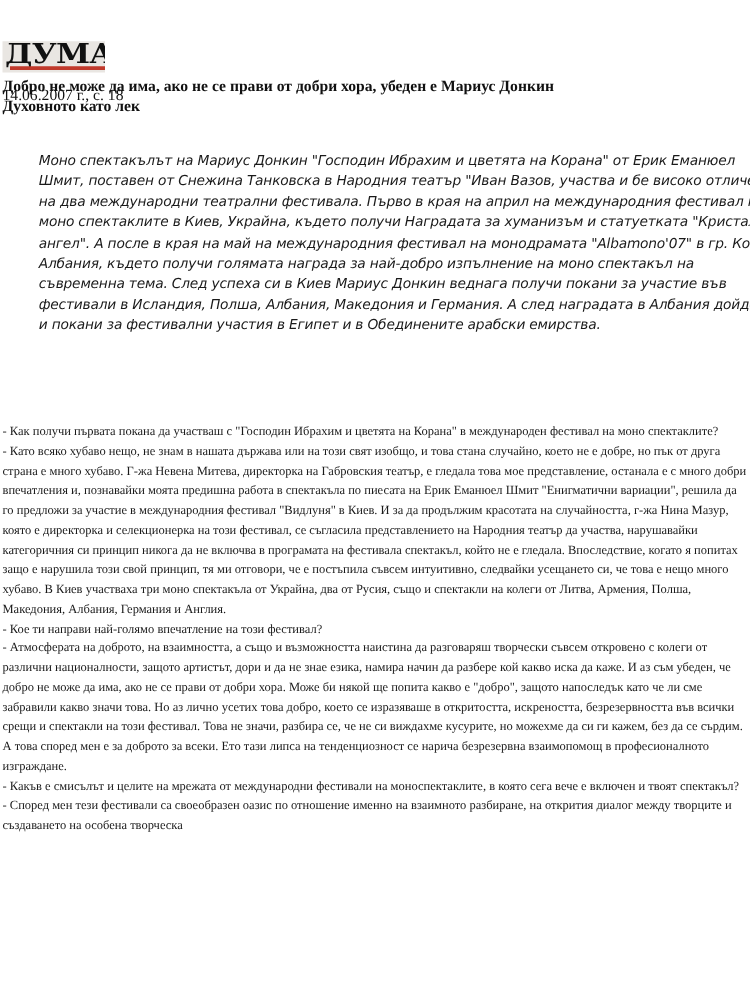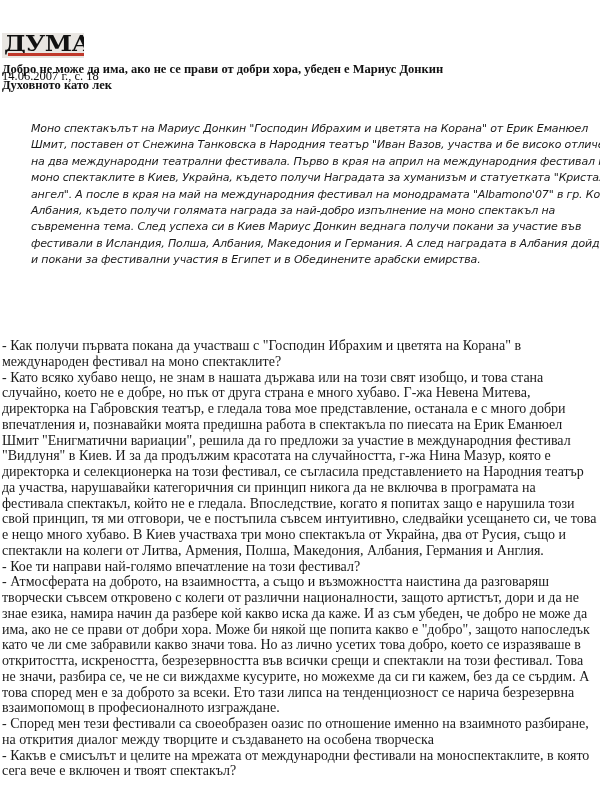--- a/index.html
+++ b/index.html
@@ -25,21 +25,21 @@
       position: absolute; left: 2px; top: 61px; width: 596px;
       font-family: "Liberation Serif", serif; font-weight: bold; font-size: 12.5px; line-height: 16px; color: #111;
     }
     .lead {
       position: absolute; left: 2px; top: 121px; width: 596px;
       font-family: "DejaVu Sans", sans-serif; font-style: italic; font-size: 11px; line-height: 16.4px;
       letter-spacing: -0.15px; color: #1a1a1a; margin-left: 29px;
     }
     .body {
       position: absolute; left: 2px; top: 338px; width: 596px;
-      font-family: "Liberation Serif", serif; font-size: 14px; line-height: 15.75px; color: #1a1a1a;
+      font-family: "Liberation Serif", serif; font-size: 10px; line-height: 15.75px; color: #1a1a1a;
     }
     .body p, .lead p, .headline p { margin: 0; }
   </style>
 </head>
 <body>
 
 <div class="logo">
   <span class="logo-text">ДУМА</span>
   <div class="logo-bar"></div>
 </div>
@@ -53,15 +53,15 @@
 
 <div class="lead">
   <p>Моно спектакълът на Мариус Донкин "Господин Ибрахим и цветята на Корана" от Ерик Еманюел Шмит, поставен от Снежина Танковска в Народния театър "Иван Вазов, участва и бе високо отличен на два международни театрални фестивала. Първо в края на април на международния фестивал на моно спектаклите в Киев, Украйна, където получи Наградата за хуманизъм и статуетката "Кристален ангел". А после в края на май на международния фестивал на монодрамата "Albamono'07" в гр. Корче, Албания, където получи голямата награда за най-добро изпълнение на моно спектакъл на съвременна тема. След успеха си в Киев Мариус Донкин веднага получи покани за участие във фестивали в Исландия, Полша, Албания, Македония и Германия. А след наградата в Албания дойдоха и покани за фестивални участия в Египет и в Обединените арабски емирства.</p>
 </div>
 
 <div class="body">
   <p>- Как получи първата покана да участваш с "Господин Ибрахим и цветята на Корана" в международен фестивал на моно спектаклите?</p>
   <p>- Като всяко хубаво нещо, не знам в нашата държава или на този свят изобщо, и това стана случайно, което не е добре, но пък от друга страна е много хубаво. Г-жа Невена Митева, директорка на Габровския театър, е гледала това мое представление, останала е с много добри впечатления и, познавайки моята предишна работа в спектакъла по пиесата на Ерик Еманюел Шмит "Енигматични вариации", решила да го предложи за участие в международния фестивал "Видлуня" в Киев. И за да продължим красотата на случайността, г-жа Нина Мазур, която е директорка и селекционерка на този фестивал, се съгласила представлението на Народния театър да участва, нарушавайки категоричния си принцип никога да не включва в програмата на фестивала спектакъл, който не е гледала. Впоследствие, когато я попитах защо е нарушила този свой принцип, тя ми отговори, че е постъпила съвсем интуитивно, следвайки усещането си, че това е нещо много хубаво. В Киев участваха три моно спектакъла от Украйна, два от Русия, също и спектакли на колеги от Литва, Армения, Полша, Македония, Албания, Германия и Англия.</p>
   <p>- Кое ти направи най-голямо впечатление на този фестивал?</p>
   <p>- Атмосферата на доброто, на взаимността, а също и възможността наистина да разговаряш творчески съвсем откровено с колеги от различни националности, защото артистът, дори и да не знае езика, намира начин да разбере кой какво иска да каже. И аз съм убеден, че добро не може да има, ако не се прави от добри хора. Може би някой ще попита какво е "добро", защото напоследък като че ли сме забравили какво значи това. Но аз лично усетих това добро, което се изразяваше в откритостта, искреността, безрезервността във всички срещи и спектакли на този фестивал. Това не значи, разбира се, че не си виждахме кусурите, но можехме да си ги кажем, без да се сърдим. А това според мен е за доброто за всеки. Ето тази липса на тенденциозност се нарича безрезервна взаимопомощ в професионалното изграждане.</p>
+  <p>- Какъв е смисълът и целите на мрежата от международни фестивали на моноспектаклите, в която сега вече е включен и твоят спектакъл?</p>
   <p>- Според мен тези фестивали са своеобразен оазис по отношение именно на взаимното разбиране, на открития диалог между творците и създаването на особена творческа</p>
-  <p>- Какъв е смисълът и целите на мрежата от международни фестивали на моноспектаклите, в която сега вече е включен и твоят спектакъл?</p>
 </div>
 
 </body></html>

